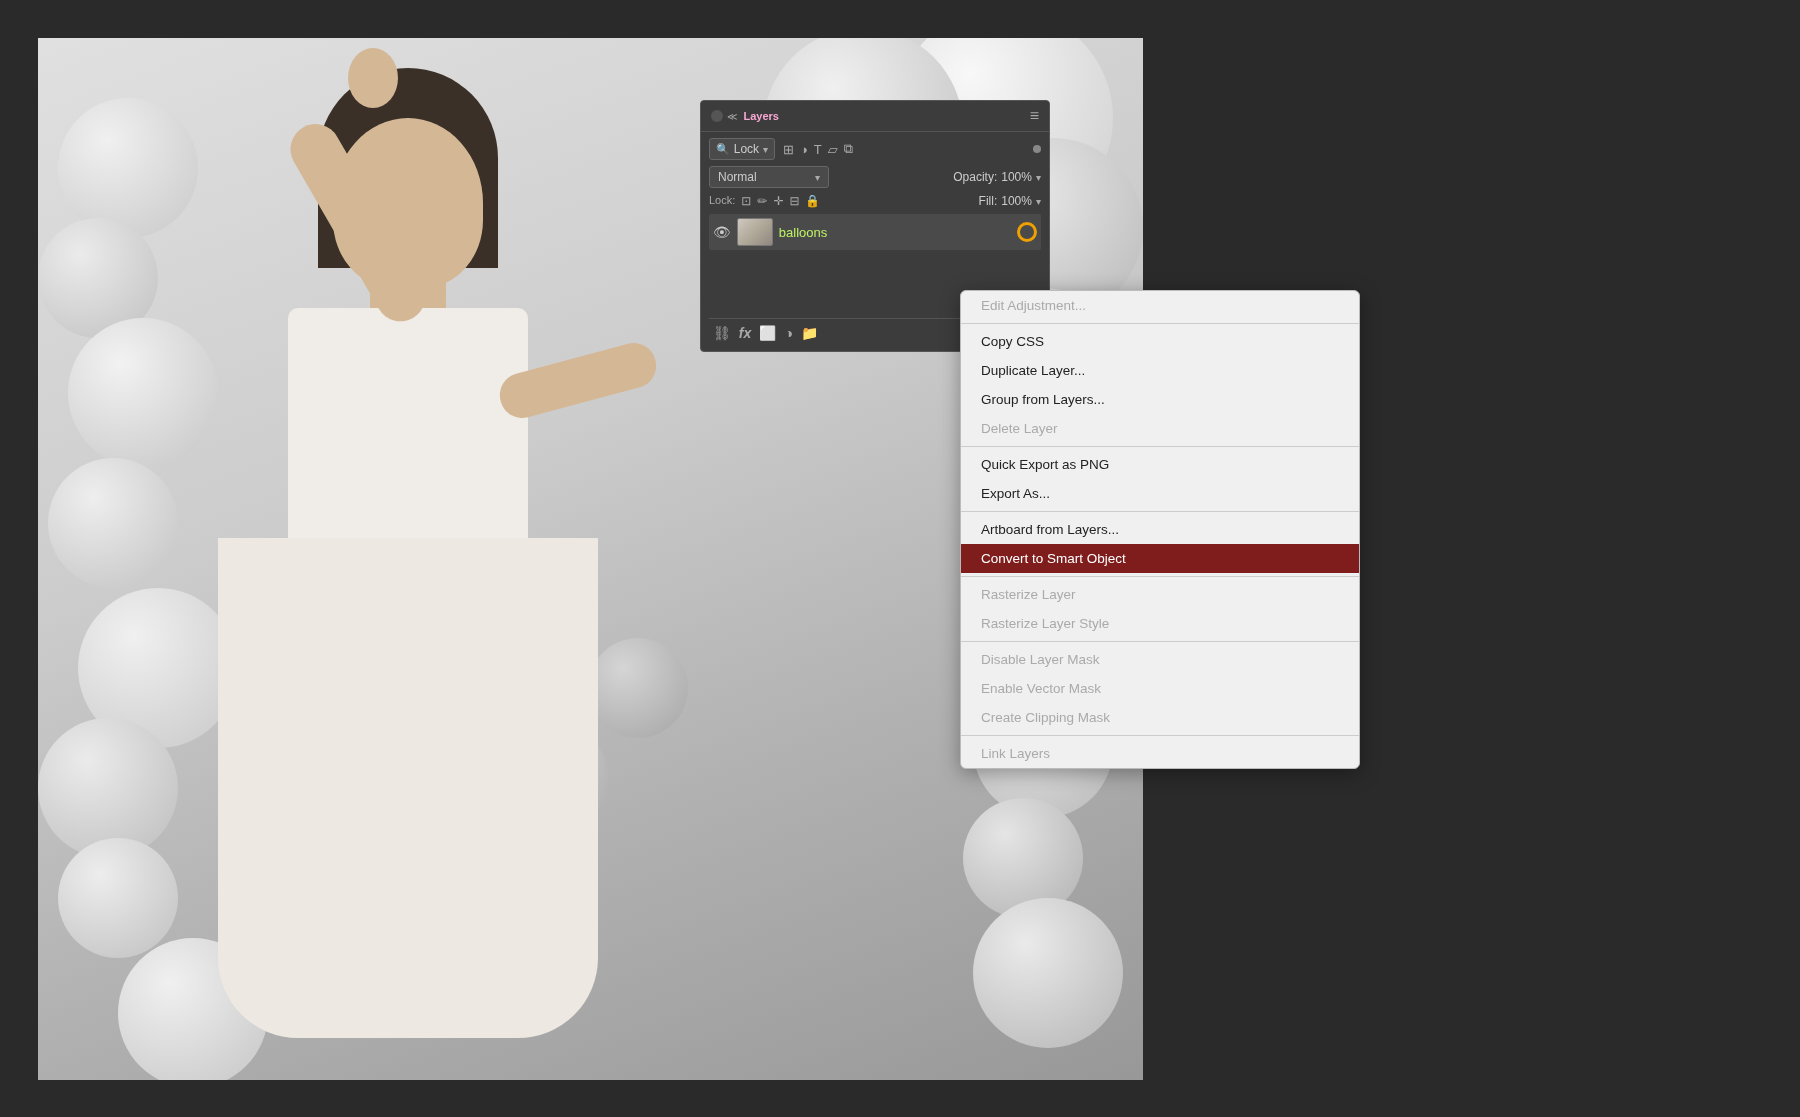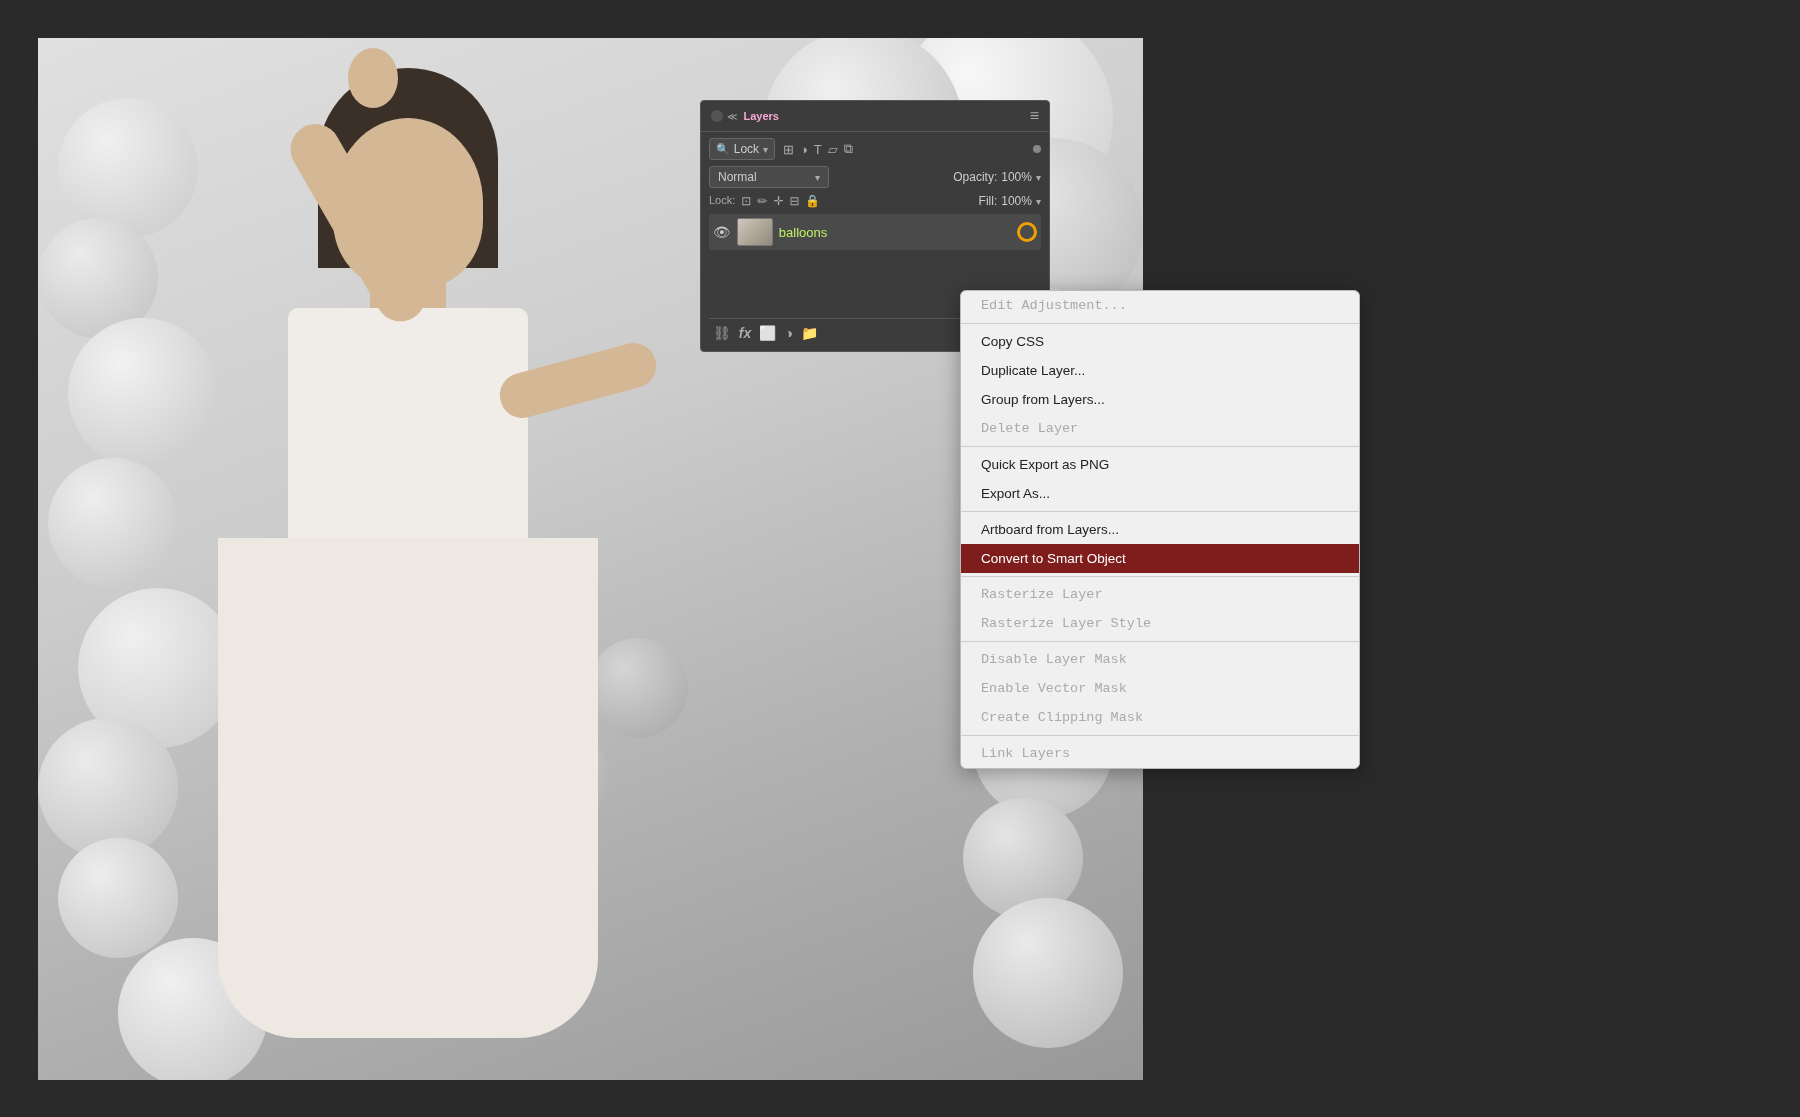--- a/index.html
+++ b/index.html
@@ -248,21 +248,20 @@
       padding: 7px 20px;
       font-size: 13.5px;
       color: #222;
       cursor: pointer;
       white-space: nowrap;
     }
 
     .ctx-item.disabled {
       color: #aaa;
       cursor: default;
-      font-family: Liberation Mono, monospace;
     }
 
     .ctx-item.active {
       background: #7f1d1d;
       color: #fff;
     }
 
     .ctx-separator {
       height: 1px;
       background: #ccc;

